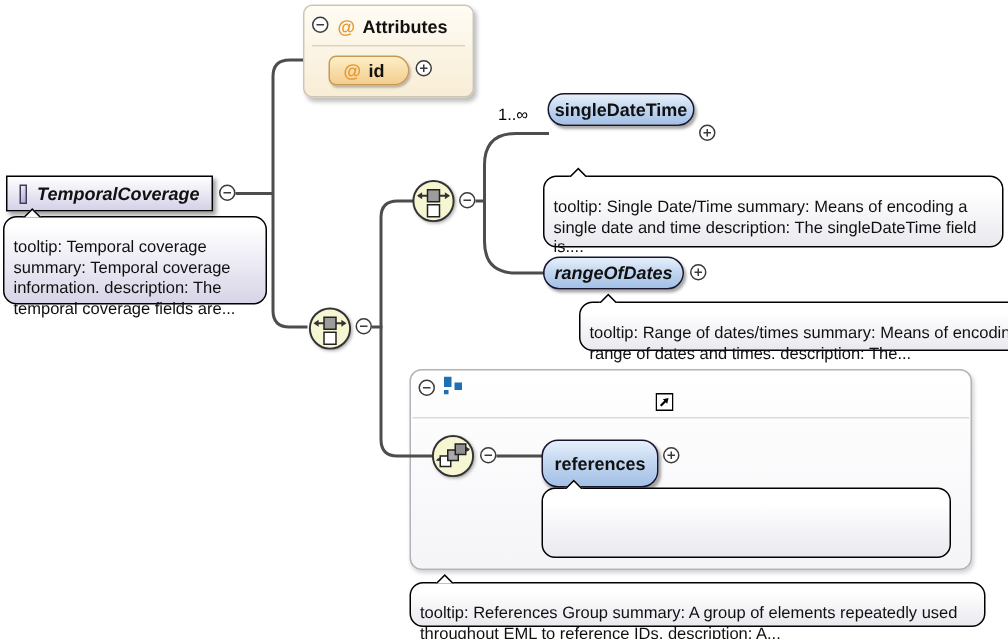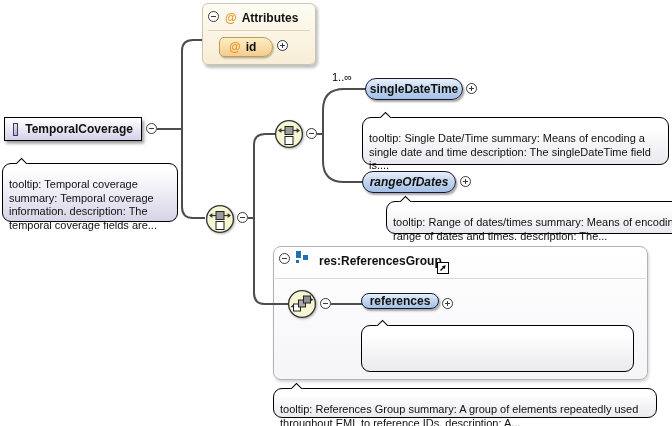--- a/index.html
+++ b/index.html
@@ -57,41 +57,40 @@
       <path d="M248,218 H255"></path>
       <path d="M276,134 H265 Q254,134 254,145 V293 Q254,304 265,304 H289"></path>
       <path d="M317,134 H324"></path>
       <path d="M366,89 H344 Q323,89 323,110 V161 Q323,182 344,182 H363"></path>
       <path d="M331,304 H362"></path>
     </g>
   </svg>
 
   <div class="gbox" style="position:absolute;left:273px;top:246px;width:375px;height:134px;">
     <div class="gsep"></div>
-    <div class="ghead">res:ReferencesGroup</div>
   </div>
   <span class="circ" style="left:279px;top:253px;"></span>
   <svg class="node" style="left:296px;top:251px;" width="12" height="12">
     <rect x="0" y="0" width="5" height="7" fill="#1f6fb5"></rect>
     <rect x="7" y="4" width="5" height="5" fill="#1f6fb5"></rect>
     <rect x="0" y="9" width="3" height="3" fill="#1f6fb5"></rect>
   </svg>
   <svg class="node" style="left:437px;top:262px;" width="12" height="12">
     <rect x="0.5" y="0.5" width="11" height="11" fill="#fff" stroke="#000"></rect>
     <line x1="3.5" y1="8.5" x2="7" y2="5" stroke="#000" stroke-width="1.5"></line>
     <polygon points="8.7,3.3 4.9,4.2 7.8,7.1" fill="#000"></polygon>
   </svg>
 
-  <div class="node ebox" style="left:4px;top:117px;width:138px;height:24px;">
+  <div class="node ebox" style="left:4px;top:117px;width:138px;height:24px;font-style:italic;">
     <span class="eicon"></span>
     <span>TemporalCoverage</span>
   </div>
   <span class="circ" style="left:146px;top:123px;"></span>
 
-  <div class="tip lav" style="left:2px;top:163px;width:176px;height:59px;">
+  <div class="tip lav" style="left:2px;top:144px;width:176px;height:59px;">
     <span class="ptr" style="left:10px;">
         <i></i>
       </span>
     <span>tooltip: Temporal coverage summary: Temporal coverage information. description: The temporal coverage fields are...</span>
   </div>
 
   <div class="node abox" style="left:202px;top:3px;width:114px;height:62px;">
     <span class="circ" style="left:5px;top:7px;"></span>
     <div class="ahead">
       <span class="at">@</span>
@@ -120,21 +119,21 @@
     <line x1="5" y1="11.5" x2="25" y2="11.5" stroke="#333" stroke-width="1.2"></line>
     <path d="M4,11.5 l3.4,-2.4 v4.8 z" fill="#333"></path>
     <path d="M26,11.5 l-3.4,-2.4 v4.8 z" fill="#333"></path>
     <rect x="11" y="7.5" width="8" height="8" fill="#9c9c9c" stroke="#222"></rect>
     <rect x="11" y="17.5" width="8" height="8" fill="#ffffff" stroke="#222"></rect>
   </svg>
   <span class="circ" style="left:237px;top:212px;"></span>
 
   <div class="occ" style="left:332px;top:71px;">1..∞</div>
 
-  <div class="node pill" style="left:365px;top:78px;width:98px;height:22px;">
+  <div class="node pill" style="left:365px;top:62px;width:98px;height:22px;">
     <span>singleDateTime</span>
   </div>
   <span class="circ plus" style="left:466px;top:83px;"></span>
   <div class="tip" style="left:362px;top:117px;width:307px;height:48px;">
     <span class="ptr" style="left:14px;">
         <i></i>
       </span>
     <span>tooltip: Single Date/Time summary: Means of encoding a single date and time description: The singleDateTime field is....</span>
   </div>
 
@@ -153,21 +152,21 @@
     <circle cx="15" cy="15" r="13.4" fill="#f6f6d2" stroke="#333" stroke-width="1.3"></circle>
     <line x1="4.5" y1="17.5" x2="25.5" y2="11" stroke="#333" stroke-width="1.2"></line>
     <path d="M3.5,18 l3.8,-3 l0.8,3.6 z" fill="#333"></path>
     <path d="M26.5,10.5 l-3.8,-2.2 l-0.5,3.8 z" fill="#333"></path>
     <rect x="6.5" y="15" width="7" height="7" fill="#ffffff" stroke="#222"></rect>
     <rect x="11.5" y="11" width="7" height="7" fill="#ababab" stroke="#222"></rect>
     <rect x="16.5" y="7" width="7" height="7" fill="#8f8f8f" stroke="#222"></rect>
   </svg>
   <span class="circ" style="left:320px;top:298px;"></span>
 
-  <div class="node pill" style="left:361px;top:293px;width:78px;height:16px;">
+  <div class="node pill" style="left:361px;top:293px;width:78px;height:32px;">
     <span>references</span>
   </div>
   <span class="circ plus" style="left:442px;top:298px;"></span>
   <div class="tip" style="left:361px;top:325px;width:273px;height:47px;">
     <span class="ptr" style="left:12px;">
         <i></i>
       </span>
   </div>
 
   <div class="tip" style="left:273px;top:388px;width:384px;height:23px;">

